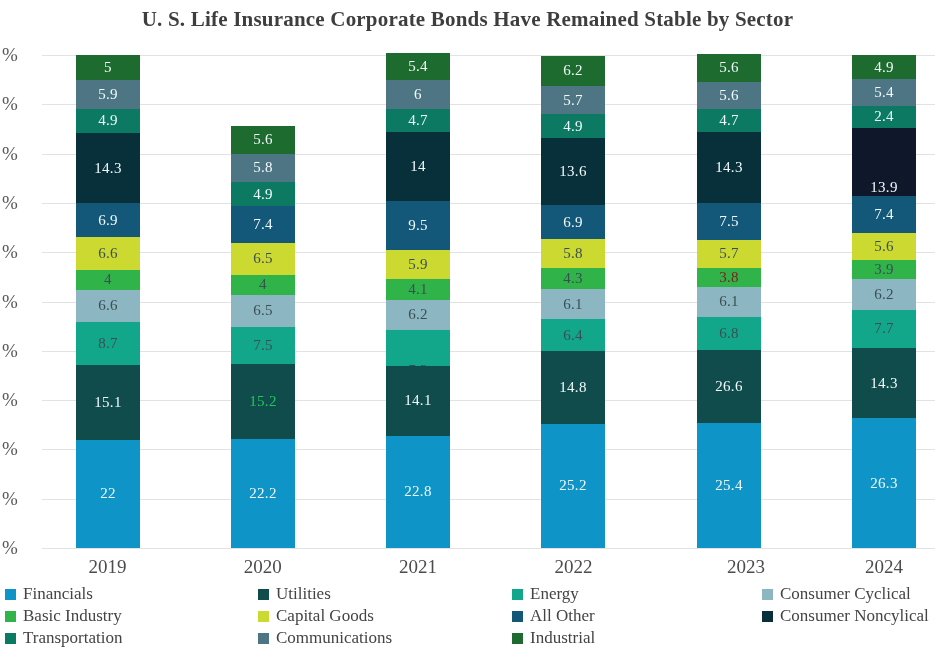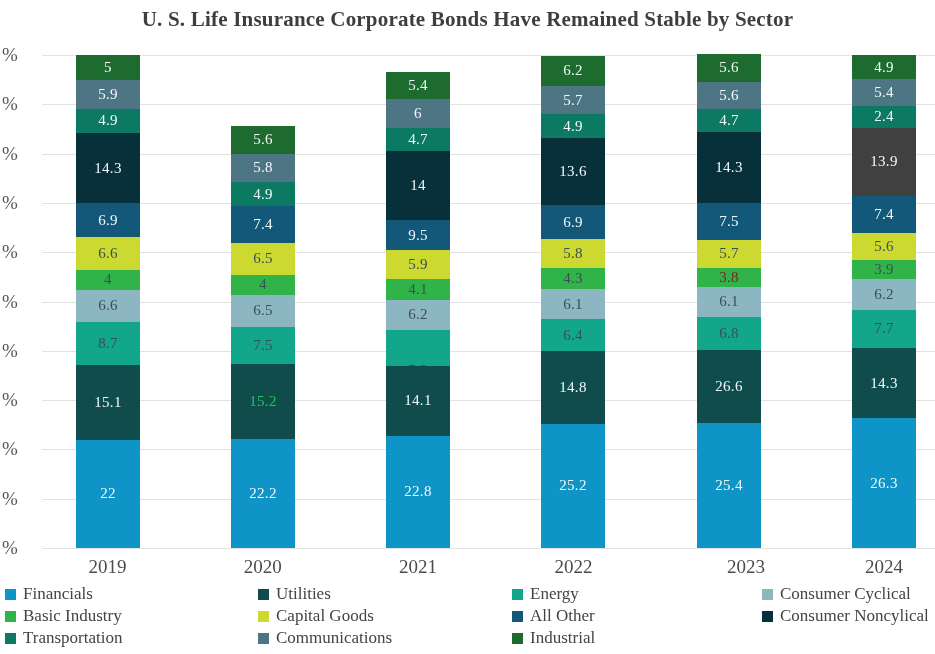--- a/index.html
+++ b/index.html
@@ -191,21 +191,21 @@
         </div>
         <div class="seg" style="height: 30.566px; background: rgb(141, 182, 195);">
           <span class="lbl" style="color: rgb(58, 79, 82);">6.2</span>
         </div>
         <div class="seg" style="height: 20.213px; background: rgb(48, 180, 74);">
           <span class="lbl" style="color: rgb(58, 79, 82);">4.1</span>
         </div>
         <div class="seg" style="height: 29.087px; background: rgb(204, 217, 48);">
           <span class="lbl" style="color: rgb(58, 79, 82);">5.9</span>
         </div>
-        <div class="seg" style="height: 30px; background: rgb(19, 88, 120);">
+        <div class="seg" style="height: 49px; background: rgb(19, 88, 120);">
           <span class="lbl" style="color: rgb(243, 250, 252);">9.5</span>
         </div>
         <div class="seg" style="height: 69.02px; background: rgb(8, 48, 58);">
           <span class="lbl" style="color: rgb(243, 250, 252);">14</span>
         </div>
         <div class="seg" style="height: 23.171px; background: rgb(12, 122, 98);">
           <span class="lbl" style="color: rgb(243, 250, 252);">4.7</span>
         </div>
         <div class="seg" style="height: 29.58px; background: rgb(78, 117, 132);">
           <span class="lbl" style="color: rgb(243, 250, 252);">6</span>
@@ -299,21 +299,21 @@
         </div>
         <div class="seg" style="height: 19.227px; background: rgb(48, 180, 74);">
           <span class="lbl" style="color: rgb(58, 79, 82);">3.9</span>
         </div>
         <div class="seg" style="height: 27.608px; background: rgb(204, 217, 48);">
           <span class="lbl" style="color: rgb(58, 79, 82);">5.6</span>
         </div>
         <div class="seg" style="height: 36.482px; background: rgb(19, 88, 120);">
           <span class="lbl" style="color: rgb(243, 250, 252);">7.4</span>
         </div>
-        <div class="seg" style="height: 68.527px; background: #404040;">
+        <div class="seg" style="height: 68.527px; background: #0f172a; align-items: flex-end;">
           <span class="lbl" style="color: rgb(243, 250, 252);">13.9</span>
         </div>
         <div class="seg" style="height: 21.692px; background: rgb(12, 122, 98);">
           <span class="lbl" style="color: rgb(243, 250, 252);">2.4</span>
         </div>
         <div class="seg" style="height: 26.622px; background: rgb(78, 117, 132);">
           <span class="lbl" style="color: rgb(243, 250, 252);">5.4</span>
         </div>
         <div class="seg" style="height: 24.157px; background: rgb(29, 107, 47);">
           <span class="lbl" style="color: rgb(243, 250, 252);">4.9</span>

